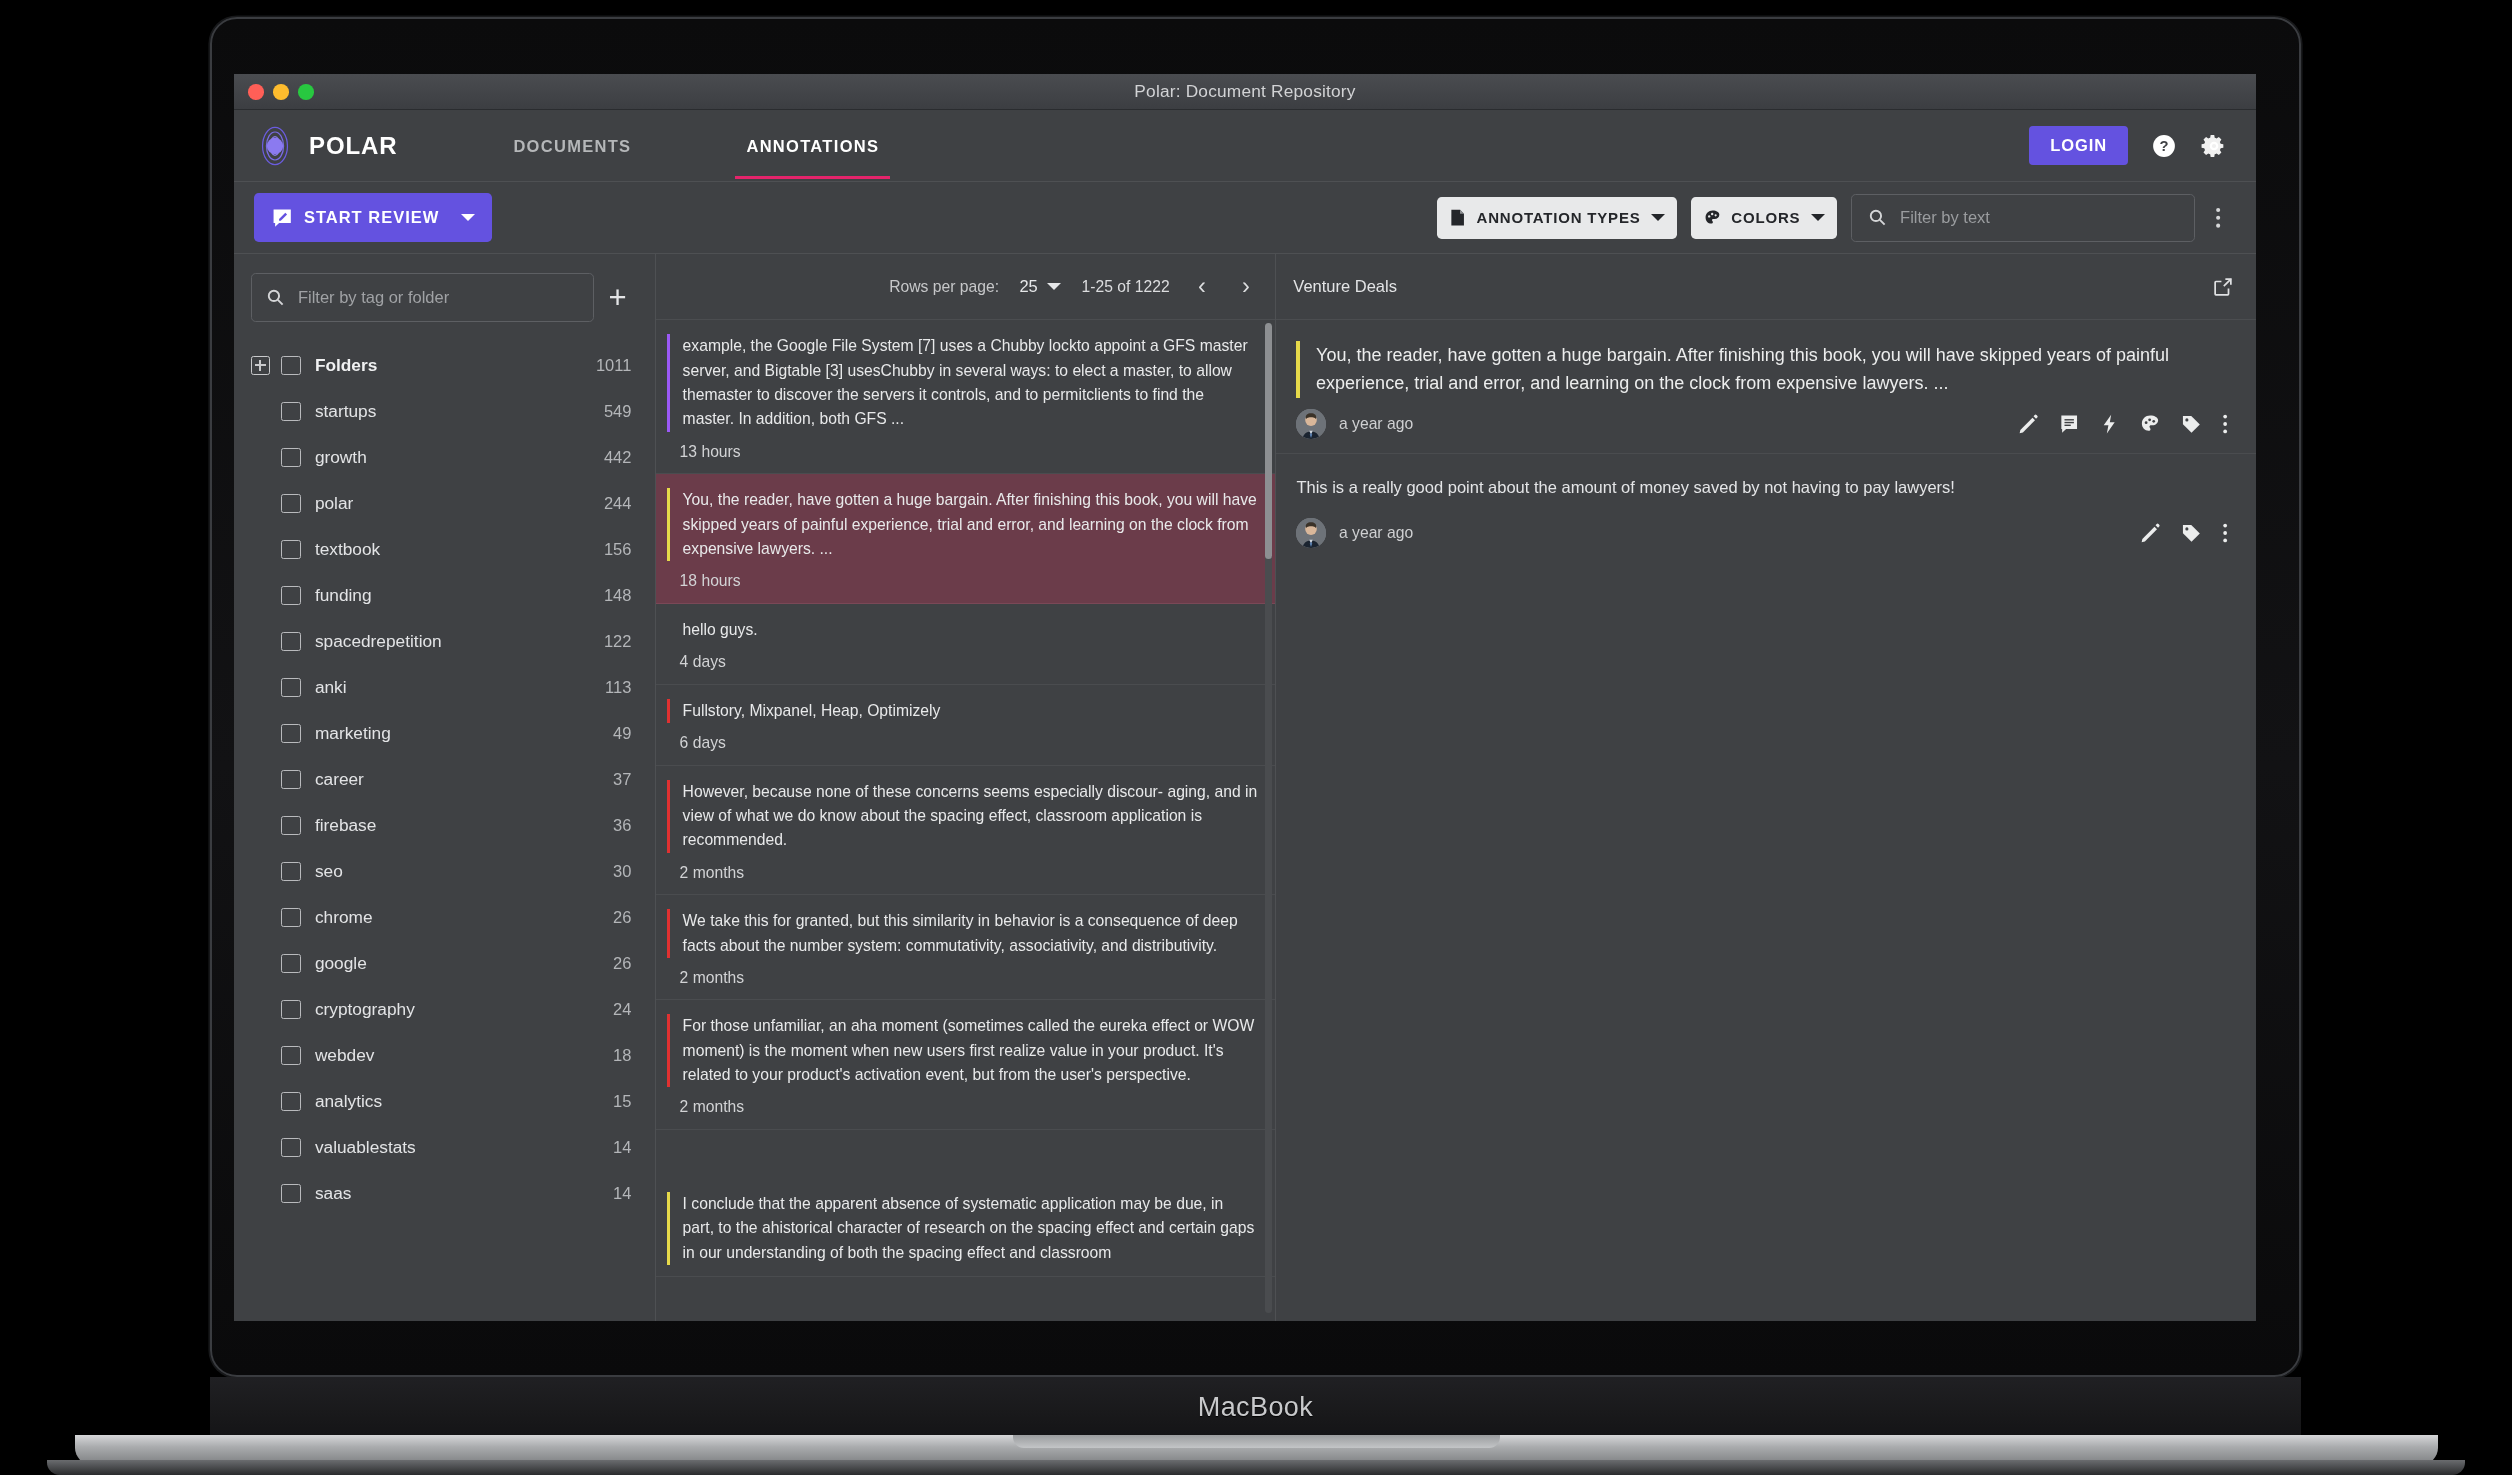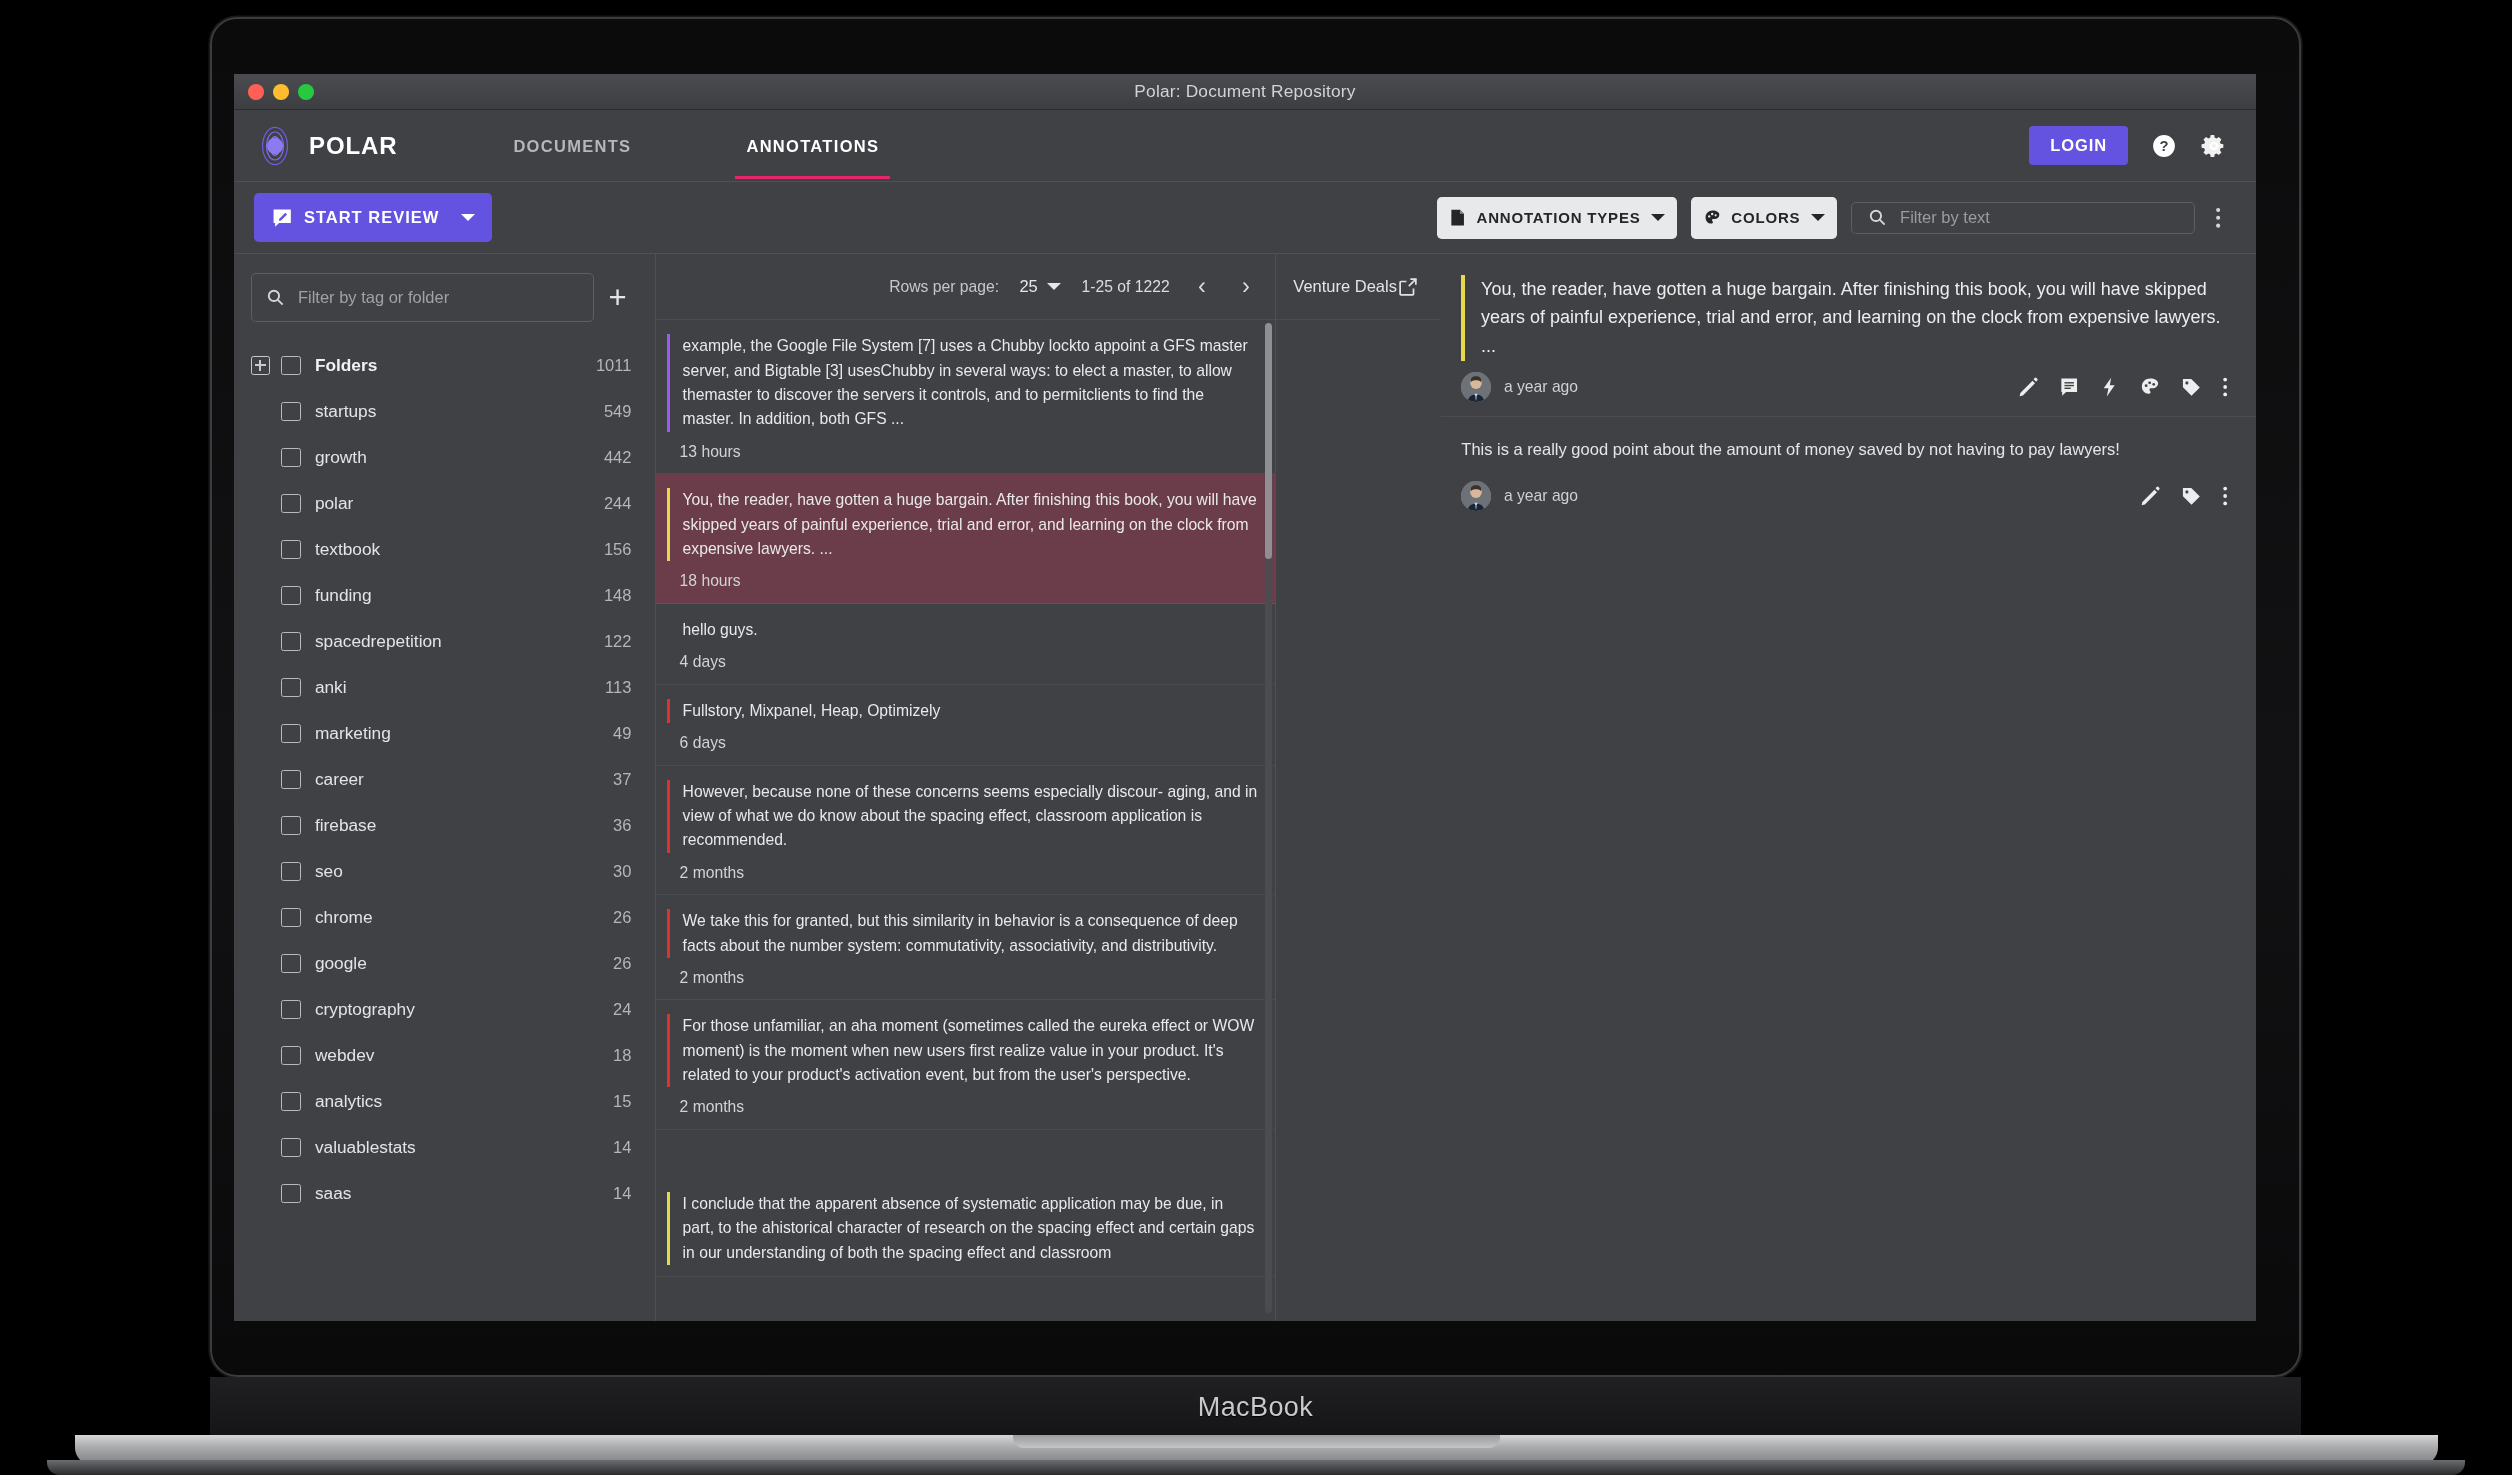--- a/index.html
+++ b/index.html
@@ -155,21 +155,21 @@
   }
   .pill {
     background: #e8e9ea; color: #24262a;
     border: none; border-radius: 4.7px;
     height: 42px; padding: 0 12.6px;
     display: flex; align-items: center; gap: 10.2px;
     font-size: 15px; font-weight: bold; letter-spacing: 0.8px;
     cursor: pointer;
   }
   #filter-text-wrap {
-    width: 344px; height: 32px;
+    width: 344px; height: 48px;
     border: 0.8px solid #5d5f63; border-radius: 4.7px;
     display: flex; align-items: center; gap: 13.3px; padding: 0 15.7px;
   }
   #filter-text-input {
     background: transparent; border: none; outline: none;
     color: #e6e7e9; font-size: 16.5px;
     font-family: "Liberation Sans", sans-serif;
     width: 100%;
   }
   #filter-text-input::placeholder { color: #9a9c9f; }
@@ -278,21 +278,21 @@
   #annolist-track {
     position: absolute; top: 69px; right: 3.1px; width: 7px; bottom: 7.9px;
     background: #4a4c4f; border-radius: 3.9px;
   }
   #annolist-thumb {
     position: absolute; top: 0; left: 0; width: 7px; height: 236px;
     background: #8d8f92; border-radius: 3.9px;
   }
 
   
-  #detail { flex: 1; display: flex; min-width: 0; }
+  #detail { flex: 1; display: flex; flex-direction: column; min-width: 0; }
   #detail-head {
     height: 66px; flex: none;
     display: flex; align-items: center;
     padding: 0 22px 0 17.3px;
     border-bottom: 0.8px solid #4b4d50;
   }
   #detail-doc-title { color: #e3e4e6; font-size: 16.5px; }
   #open-doc-btn { margin-left: auto; cursor: pointer; }
   #detail-body { flex: 1; padding: 0; }
   #detail-quote-wrap { padding: 20.4px 28px 0 20.4px; }

